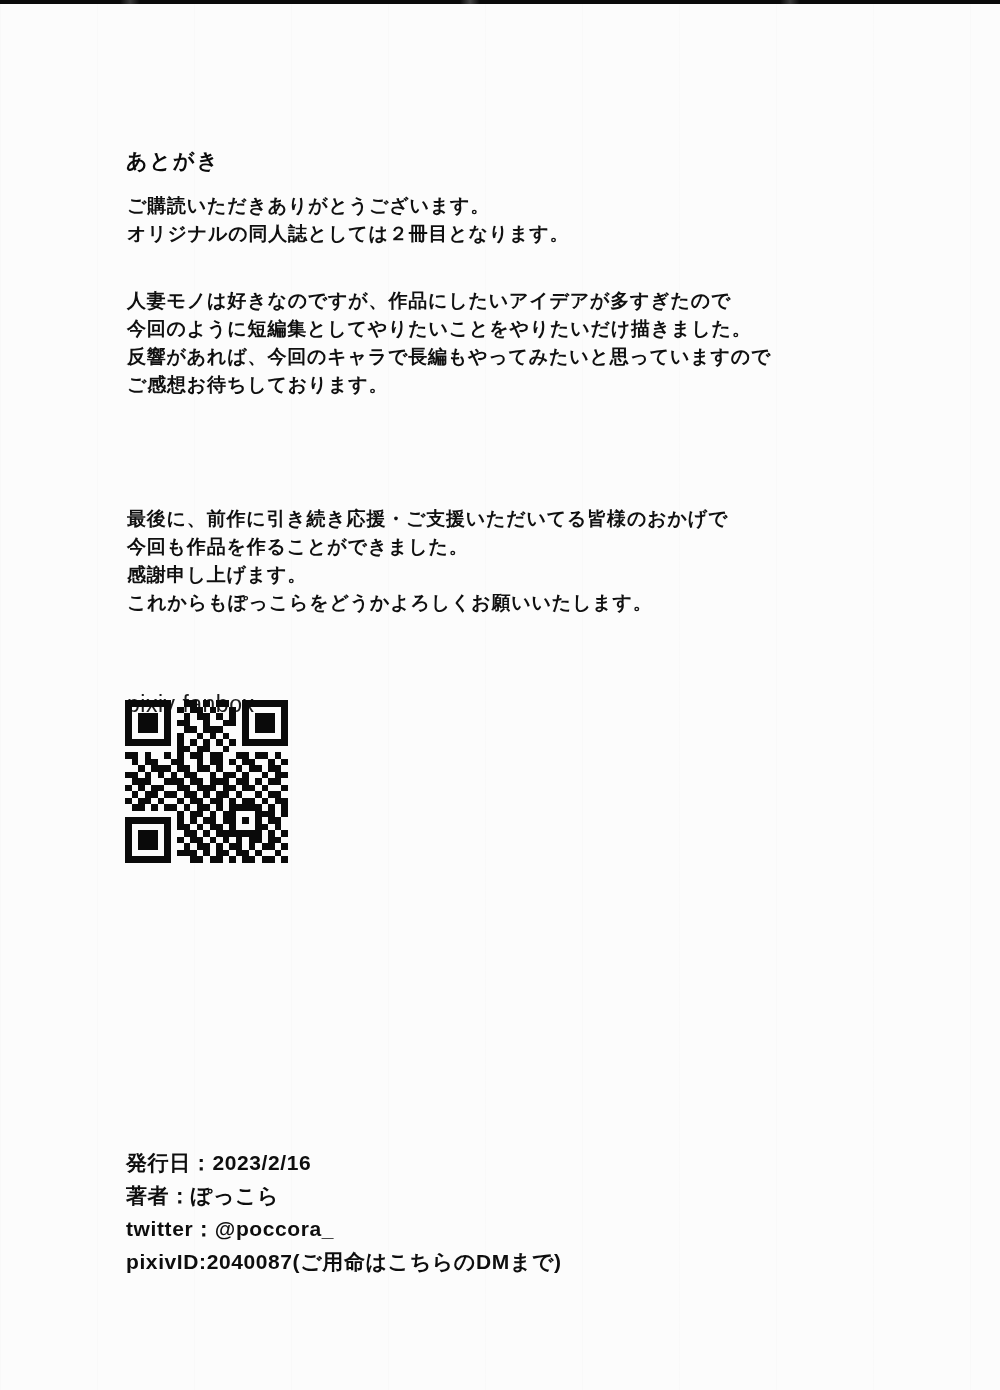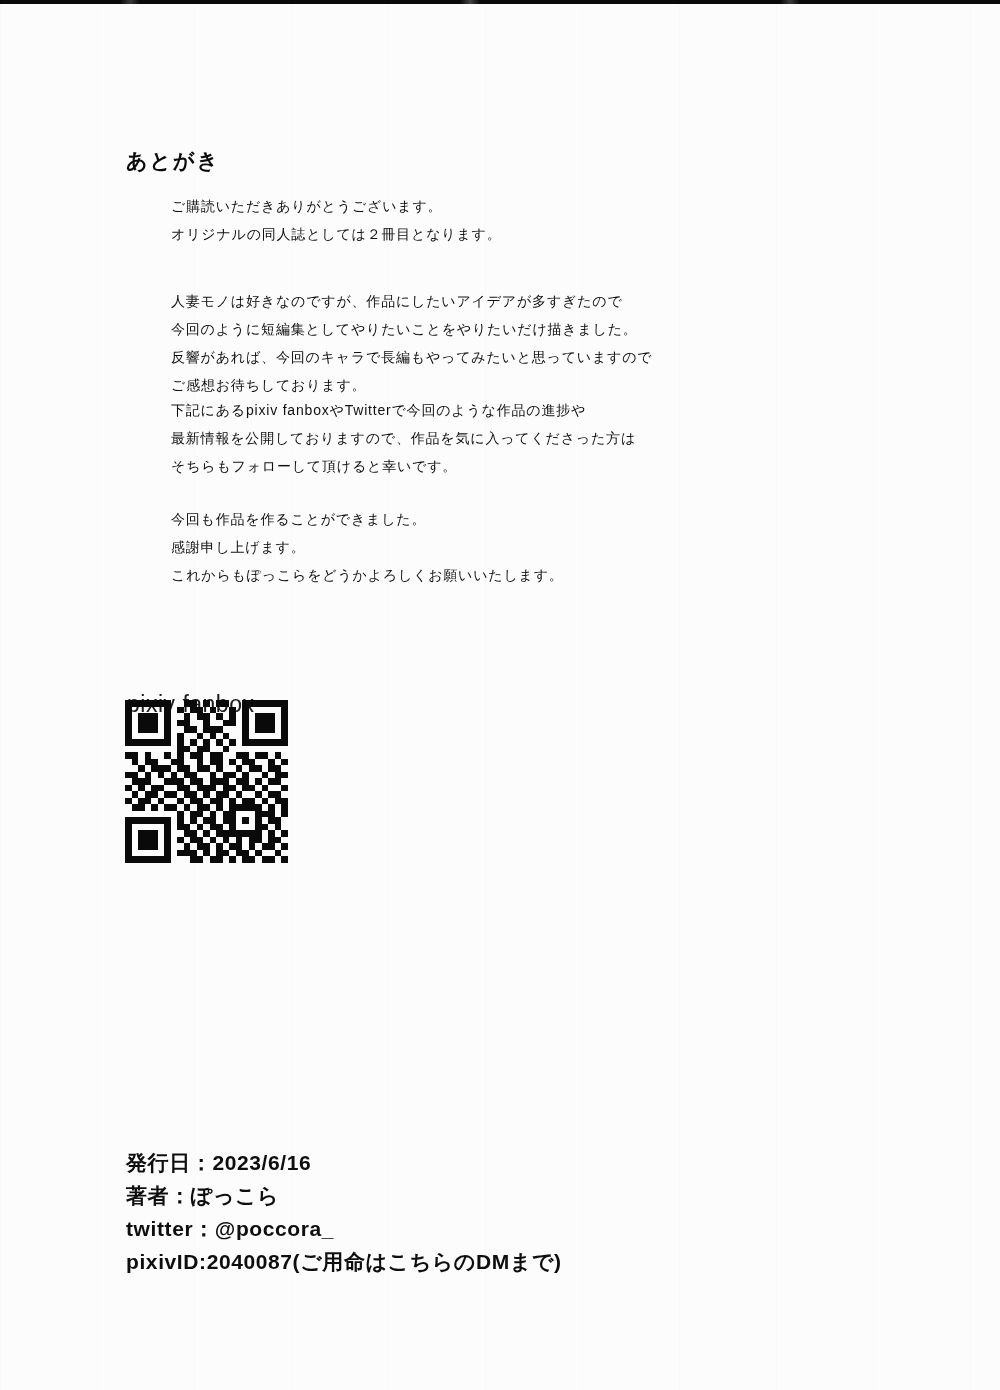--- a/index.html
+++ b/index.html
@@ -38,26 +38,25 @@
     left: 126px; top: 133px;
     font-size: 21px;
     font-weight: 800;
     letter-spacing: 2px;
     color: #0b0b0b;
   }
   .para {
     position: absolute;
     left: 127px;
     width: 760px;
-    font-size: 14px;
+    font-size: 19px;
     line-height: 28px;
-    font-weight: 400;
+    font-weight: 700;
     letter-spacing: 0.8px;
     color: #101010;
-    margin-left: 44px;
   }
   .p1 { top: 192px; }
   .p2 { top: 287px; }
   .p3 { top: 396px; }
   .p4 { top: 505px; }
   .qr-label {
     position: absolute;
     left: 127px; top: 659px;
     font-size: 23px;
     font-weight: 400;
@@ -96,27 +95,23 @@
     <div>オリジナルの同人誌としては２冊目となります。</div>
   </div>
 
   <div class="para p2">
     <div>人妻モノは好きなのですが、作品にしたいアイデアが多すぎたので</div>
     <div>今回のように短編集としてやりたいことをやりたいだけ描きました。</div>
     <div>反響があれば、今回のキャラで長編もやってみたいと思っていますので</div>
     <div>ご感想お待ちしております。</div>
   </div>
 
-  <div class="para p3">
-    <div>下記にあるpixiv fanboxやTwitterで今回のような作品の進捗や</div>
-    <div>最新情報を公開しておりますので、作品を気に入ってくださった方は</div>
-    <div>そちらもフォローして頂けると幸いです。</div>
-  </div>
 
   <div class="para p4">
+    <div>最後に、前作に引き続き応援・ご支援いただいてる皆様のおかげで</div>
     <div>今回も作品を作ることができました。</div>
     <div>感謝申し上げます。</div>
     <div>これからもぽっこらをどうかよろしくお願いいたします。</div>
   </div>
 
   <div class="qr-label">pixiv fanbox</div>
 
   <div class="qr" id="qr" style="grid-template-columns: repeat(25, 1fr); grid-template-rows: repeat(25, 1fr);">
       <div class="qm"></div>
       <div class="qm"></div>
@@ -739,19 +734,19 @@
       <div class="qm"></div>
       <div class="qm"></div>
       <div></div>
       <div class="qm"></div>
       <div class="qm"></div>
       <div></div>
       <div class="qm"></div>
     </div>
 
   <div class="credits">
-    <div>発行日：2023/6/16</div>
+    <div>発行日：2023/2/16</div>
     <div>著者：ぽっこら</div>
     <div>twitter：@poccora_</div>
     <div>pixivID:2040087(ご用命はこちらのDMまで)</div>
   </div>
 
 </div>
 
 </body></html>

